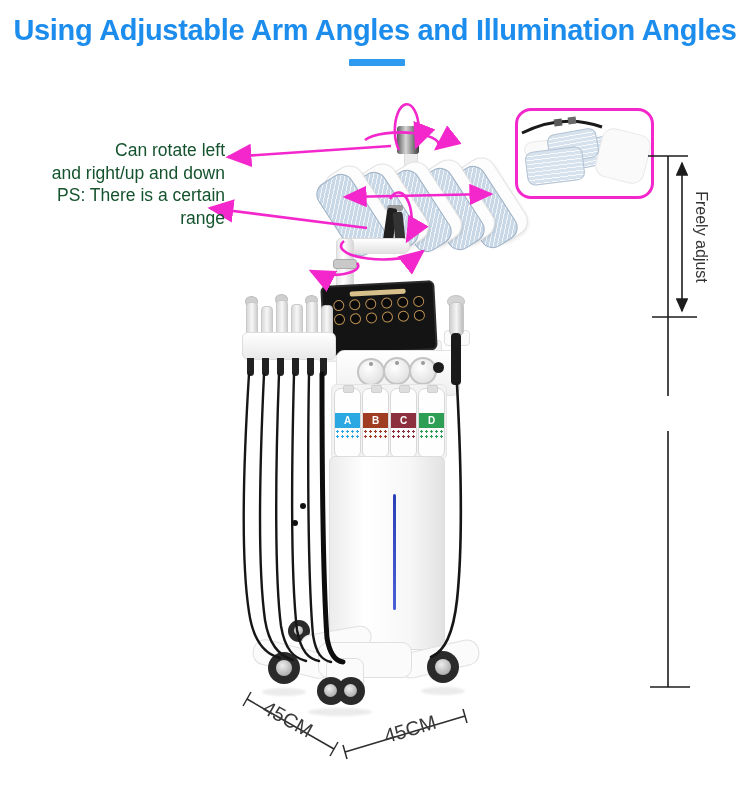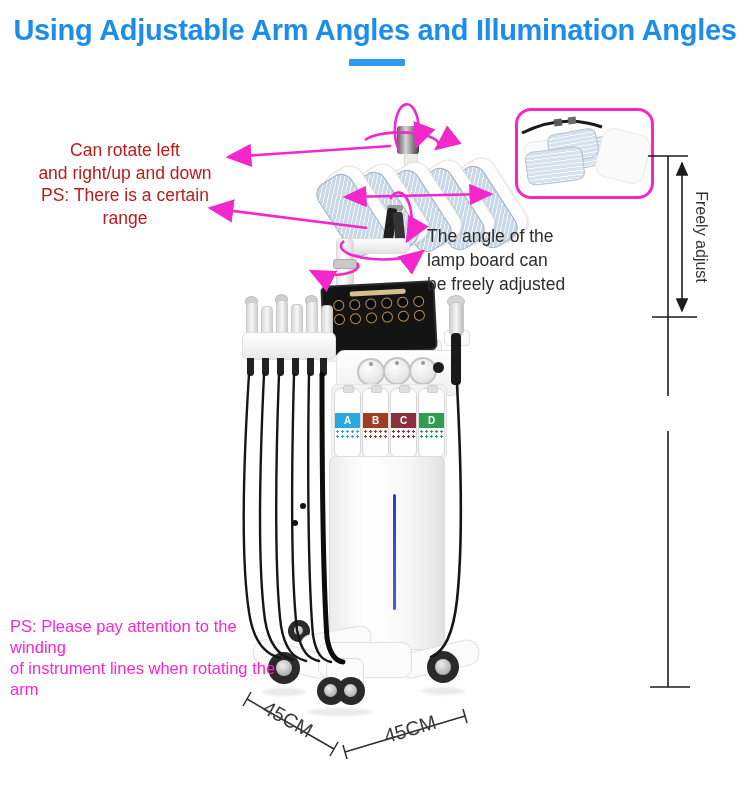--- a/index.html
+++ b/index.html
@@ -9,21 +9,21 @@
   }
   .abs{position:absolute;}
   .preline{white-space:pre-line;}
   
   .title{
     top:14px;left:0;width:750px;text-align:center;
     font-size:29px;font-weight:bold;color:#1d8ded;letter-spacing:-0.3px;
   }
   .title-underline{left:349px;top:59px;width:56px;height:7px;background:#2e9bf0;border-radius:1px;}
   
-  .rotate-note{left:25px;top:139px;width:200px;text-align:center;font-size:17.5px;line-height:22.5px;color:#b91c1c;}
+  .rotate-note{left:25px;top:139px;width:200px;text-align:right;font-size:17.5px;line-height:22.5px;color:#14532d;}
   .lamp-note{left:427px;top:224px;width:200px;text-align:left;font-size:17.5px;line-height:24px;color:#2d2d2d;}
   .winding-note{left:10px;top:616px;width:280px;font-size:16.5px;line-height:21px;color:#f726d4;}
   .freely-adjust{left:627px;top:229px;width:150px;height:16px;text-align:center;font-size:16px;color:#333;
     transform:rotate(90deg);}
   .height-range{left:606px;top:404px;width:130px;text-align:center;font-size:19px;color:#333;}
   .dim-left{left:248px;top:708px;width:80px;height:22px;text-align:center;font-size:20px;color:#3a3a3a;transform:rotate(29deg);}
   .dim-right{left:370px;top:718px;width:80px;height:22px;text-align:center;font-size:20px;color:#3a3a3a;transform:rotate(-16.5deg);}
   
   .white-part{background:linear-gradient(180deg,#ffffff,#efefef);border:1px solid #e2e2e2;}
   
@@ -293,22 +293,17 @@
       <path d="M 345 752 L 465 716"></path>
       <path d="M 343 745 L 347 759"></path>
       <path d="M 463 709 L 467 723"></path>
     </g>
   </svg>
 
   <div class="abs rotate-note preline txt">Can rotate left
 and right/up and down
 PS: There is a certain
 range</div>
-  <div class="abs lamp-note preline txt">The angle of the
-lamp board can
-be freely adjusted</div>
-  <div class="abs winding-note preline txt">PS: Please pay attention to the winding
-of instrument lines when rotating the arm</div>
   <div class="abs freely-adjust txt">Freely adjust</div>
   <div class="abs dim-left txt">45CM</div>
   <div class="abs dim-right txt">45CM</div>
 
 </div>
 
 </body></html>

